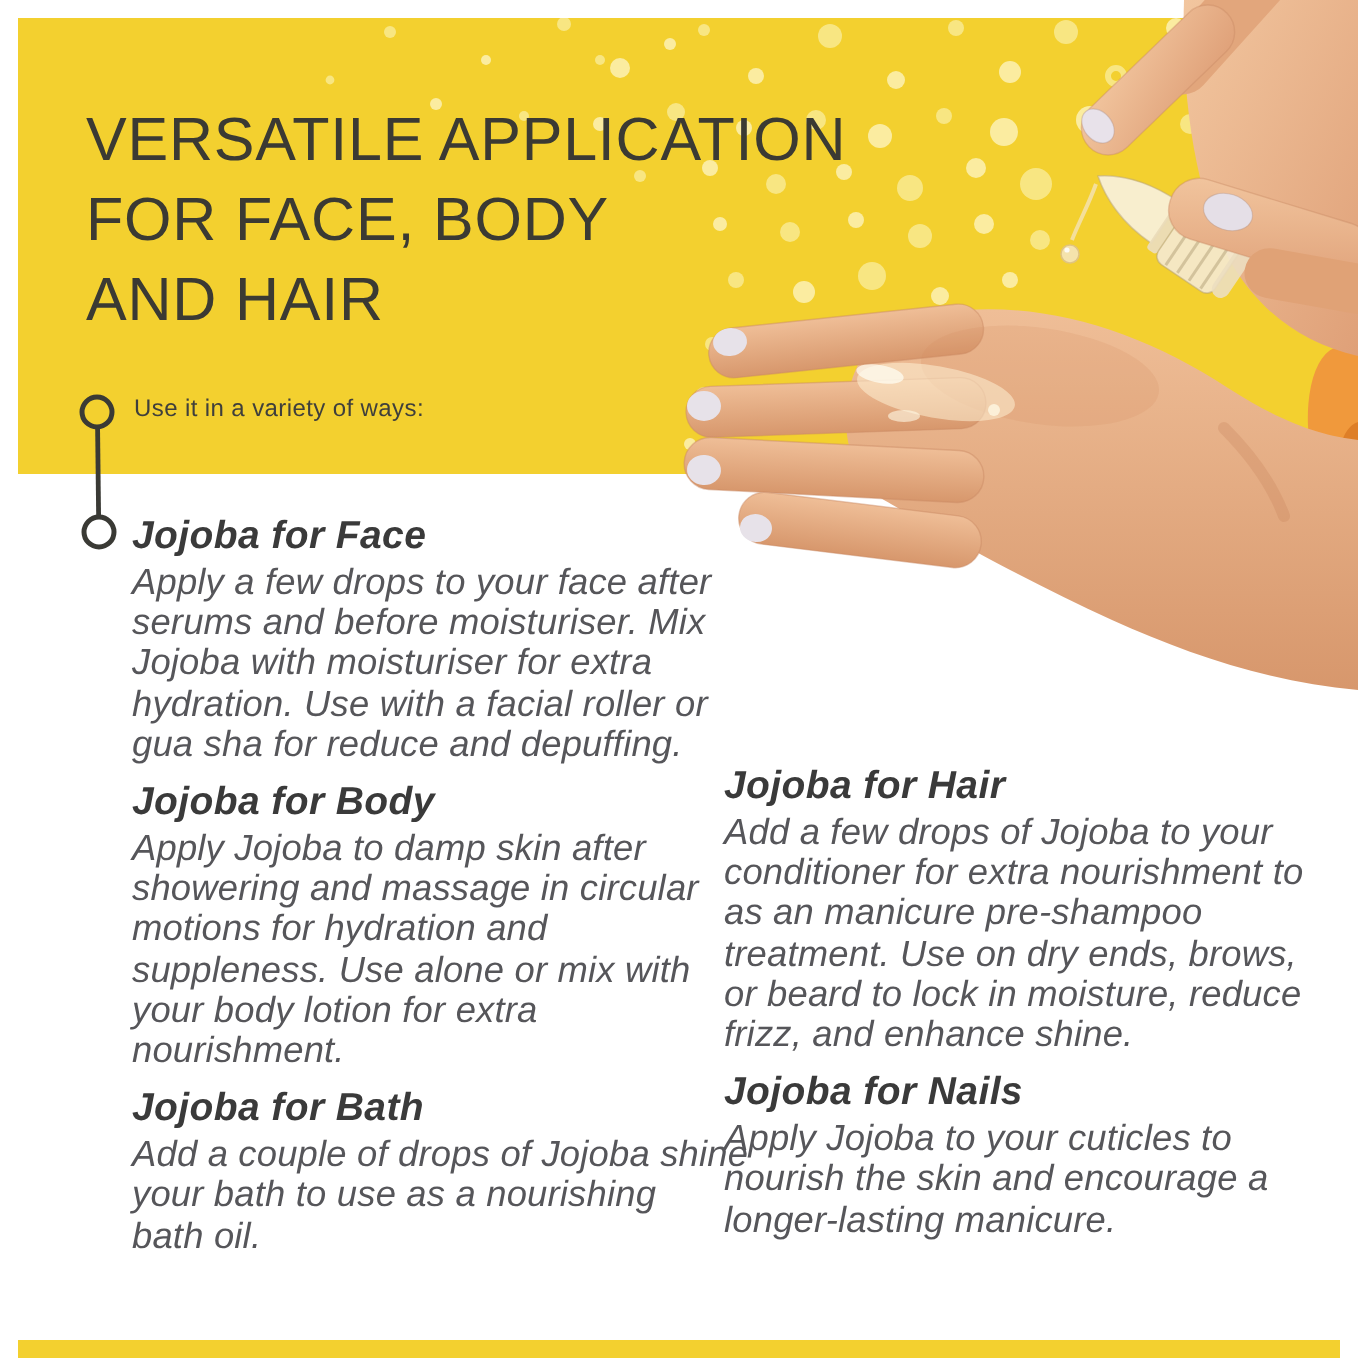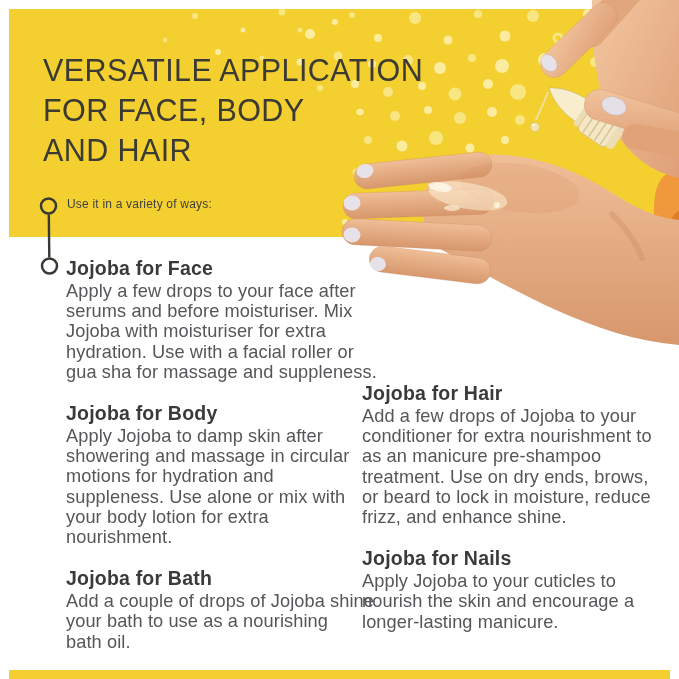--- a/index.html
+++ b/index.html
@@ -16,24 +16,24 @@
   .page-title{
     position:absolute;left:43px;top:50px;z-index:3;
     font-size:30.5px;line-height:40px;font-weight:400;
     color:var(--title,#3B3A33);letter-spacing:.4px;
   }
   .lead-text{
     position:absolute;left:67px;top:197px;z-index:3;
     font-size:12px;color:#3F3F3C;letter-spacing:.2px;
   }
   .bullet-svg{position:absolute;left:36px;top:194px;z-index:4;}
-  .col{position:absolute;z-index:3;}
+  .col{position:absolute;z-index:3;font-style:italic;}
   .col-left{left:66px;top:258px;width:300px;}
   .col-right{left:362px;top:383px;width:308px;}
-  .section + .section{margin-top:21px;}
+  .section + .section{margin-top:9px;}
   .sec-heading{
     font-size:19.5px;line-height:21px;font-weight:700;margin:0 0 2px 0;
     color:var(--heading,#3A3A3A);letter-spacing:.2px;
   }
   .line{
     font-size:18.2px;line-height:20.2px;color:var(--body,#56565A);
     white-space:nowrap;letter-spacing:.1px;
   }
   .footer-bar{
     position:absolute;left:9px;right:9px;top:670px;height:9px;
@@ -120,21 +120,21 @@
   <circle cx="13.5" cy="72" r="7.5" fill="none" stroke="#3A3A35" stroke-width="2.5"></circle>
 </svg>
 
 <div class="col col-left">
   <div class="section">
     <h3 class="sec-heading">Jojoba for Face</h3>
     <div class="line">Apply a few drops to your face after</div>
     <div class="line">serums and before moisturiser. Mix</div>
     <div class="line">Jojoba with moisturiser for extra</div>
     <div class="line">hydration. Use with a facial roller or</div>
-    <div class="line">gua sha for massage and suppleness.</div>
+    <div class="line">gua sha for reduce and depuffing.</div>
   </div>
   <div class="section">
     <h3 class="sec-heading">Jojoba for Body</h3>
     <div class="line">Apply Jojoba to damp skin after</div>
     <div class="line">showering and massage in circular</div>
     <div class="line">motions for hydration and</div>
     <div class="line">suppleness. Use alone or mix with</div>
     <div class="line">your body lotion for extra</div>
     <div class="line">nourishment.</div>
   </div>

